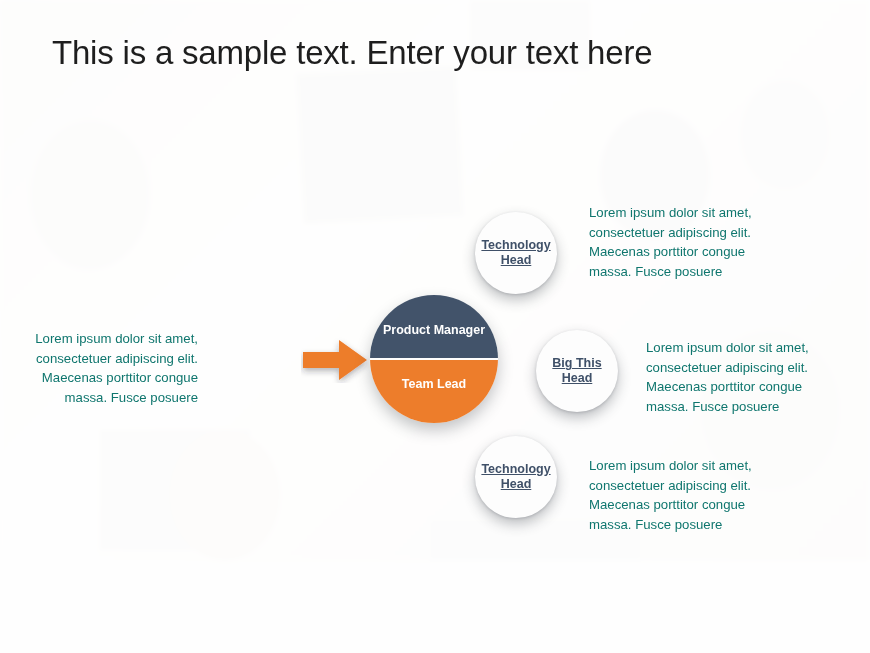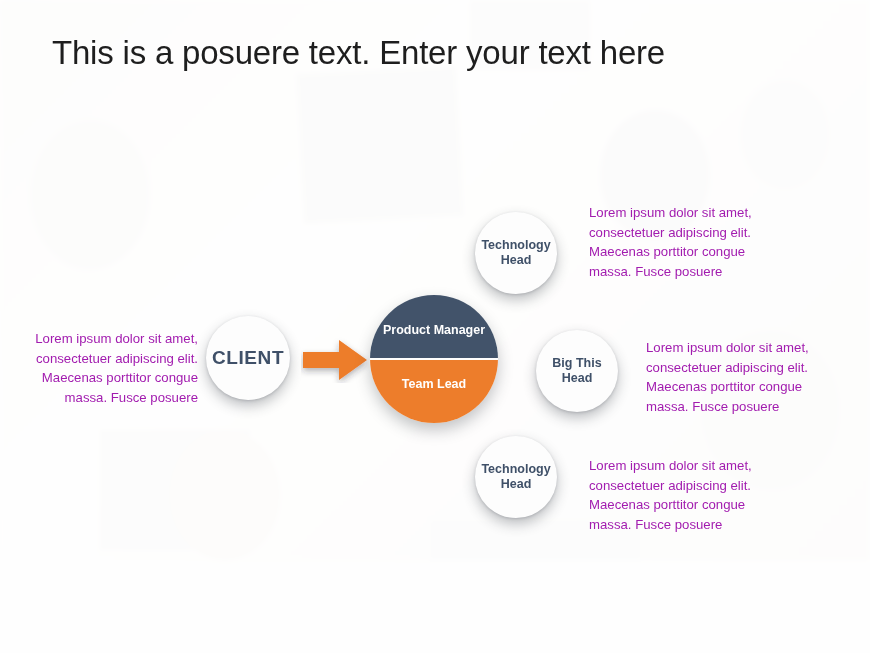--- a/index.html
+++ b/index.html
@@ -63,20 +63,21 @@
     align-items: center;
     justify-content: center;
     text-align: center;
   }
 
   .white-node {
     background: #fdfdfd;
     box-shadow: 0 6px 13px rgba(40,45,55,0.30), 0 1px 3px rgba(40,45,55,0.18);
     color: #3f5068;
     font-weight: bold;
+    text-decoration: underline;
   }
 
   #client-node {
     left: 206px;
     top: 316px;
     width: 84px;
     height: 84px;
     font-size: 19px;
     letter-spacing: 0.6px;
   }
@@ -144,21 +145,21 @@
     top: 337px;
     width: 68px;
     height: 46px;
   }
 
   
   .body-text {
     position: absolute;
     font-size: 13.2px;
     line-height: 19.5px;
-    color: #a21caf;
+    color: #0f766e;
     white-space: pre-line;
   }
   #text-client    { left: 8px;   top: 329px; width: 190px; text-align: right; }
   #text-tech      { left: 589px; top: 203px; width: 195px; text-align: left; }
   #text-bigdata   { left: 646px; top: 338px; width: 195px; text-align: left; }
   #text-analytics { left: 589px; top: 456px; width: 195px; text-align: left; }
 </style>
 </head>
 <body>
 
@@ -172,27 +173,24 @@
     <div class="blob" style="left:600px;top:110px;width:110px;height:130px;background:#eceaea;"></div>
     <div class="blob" style="left:700px;top:330px;width:140px;height:160px;background:#f0eeec;"></div>
     <div class="blob" style="left:170px;top:430px;width:110px;height:130px;background:#f4efe9;"></div>
     <div class="rect" style="left:430px;top:520px;width:210px;height:110px;background:#eff0f0;"></div>
     <div class="rect" style="left:0;top:560px;width:870px;height:95px;background:#f8f8f7;"></div>
     <div class="blob" style="left:740px;top:80px;width:90px;height:110px;background:#f1efee;"></div>
     <div class="rect" style="left:470px;top:0px;width:120px;height:70px;background:#f0efee;"></div>
   </div>
   <div id="bg-wash"></div>
 
-  <div id="title">This is a posuere text. Enter your text here</div>
+  <div id="title">This is a sample text. Enter your text here</div>
 
   <div class="body-text" id="text-client">Lorem ipsum dolor sit amet, consectetuer adipiscing elit. Maecenas porttitor congue massa. Fusce posuere</div>
 
-  <div class="node white-node" id="client-node">
-    <span>CLIENT</span>
-  </div>
 
   <div id="arrow">
     <svg width="68" height="46" viewBox="0 0 68 46" xmlns="http://www.w3.org/2000/svg">
       <defs>
         <filter id="arrShadow" x="-35%" y="-35%" width="180%" height="180%">
           <feDropShadow dx="0" dy="3" stdDeviation="3" flood-color="#2a2f38" flood-opacity="0.35"></feDropShadow>
         </filter>
       </defs>
       <path d="M2,15 L38,15 L38,3 L66,23 L38,43 L38,31 L2,31 Z" fill="#ed7d2b" filter="url(#arrShadow)"></path>
     </svg>

